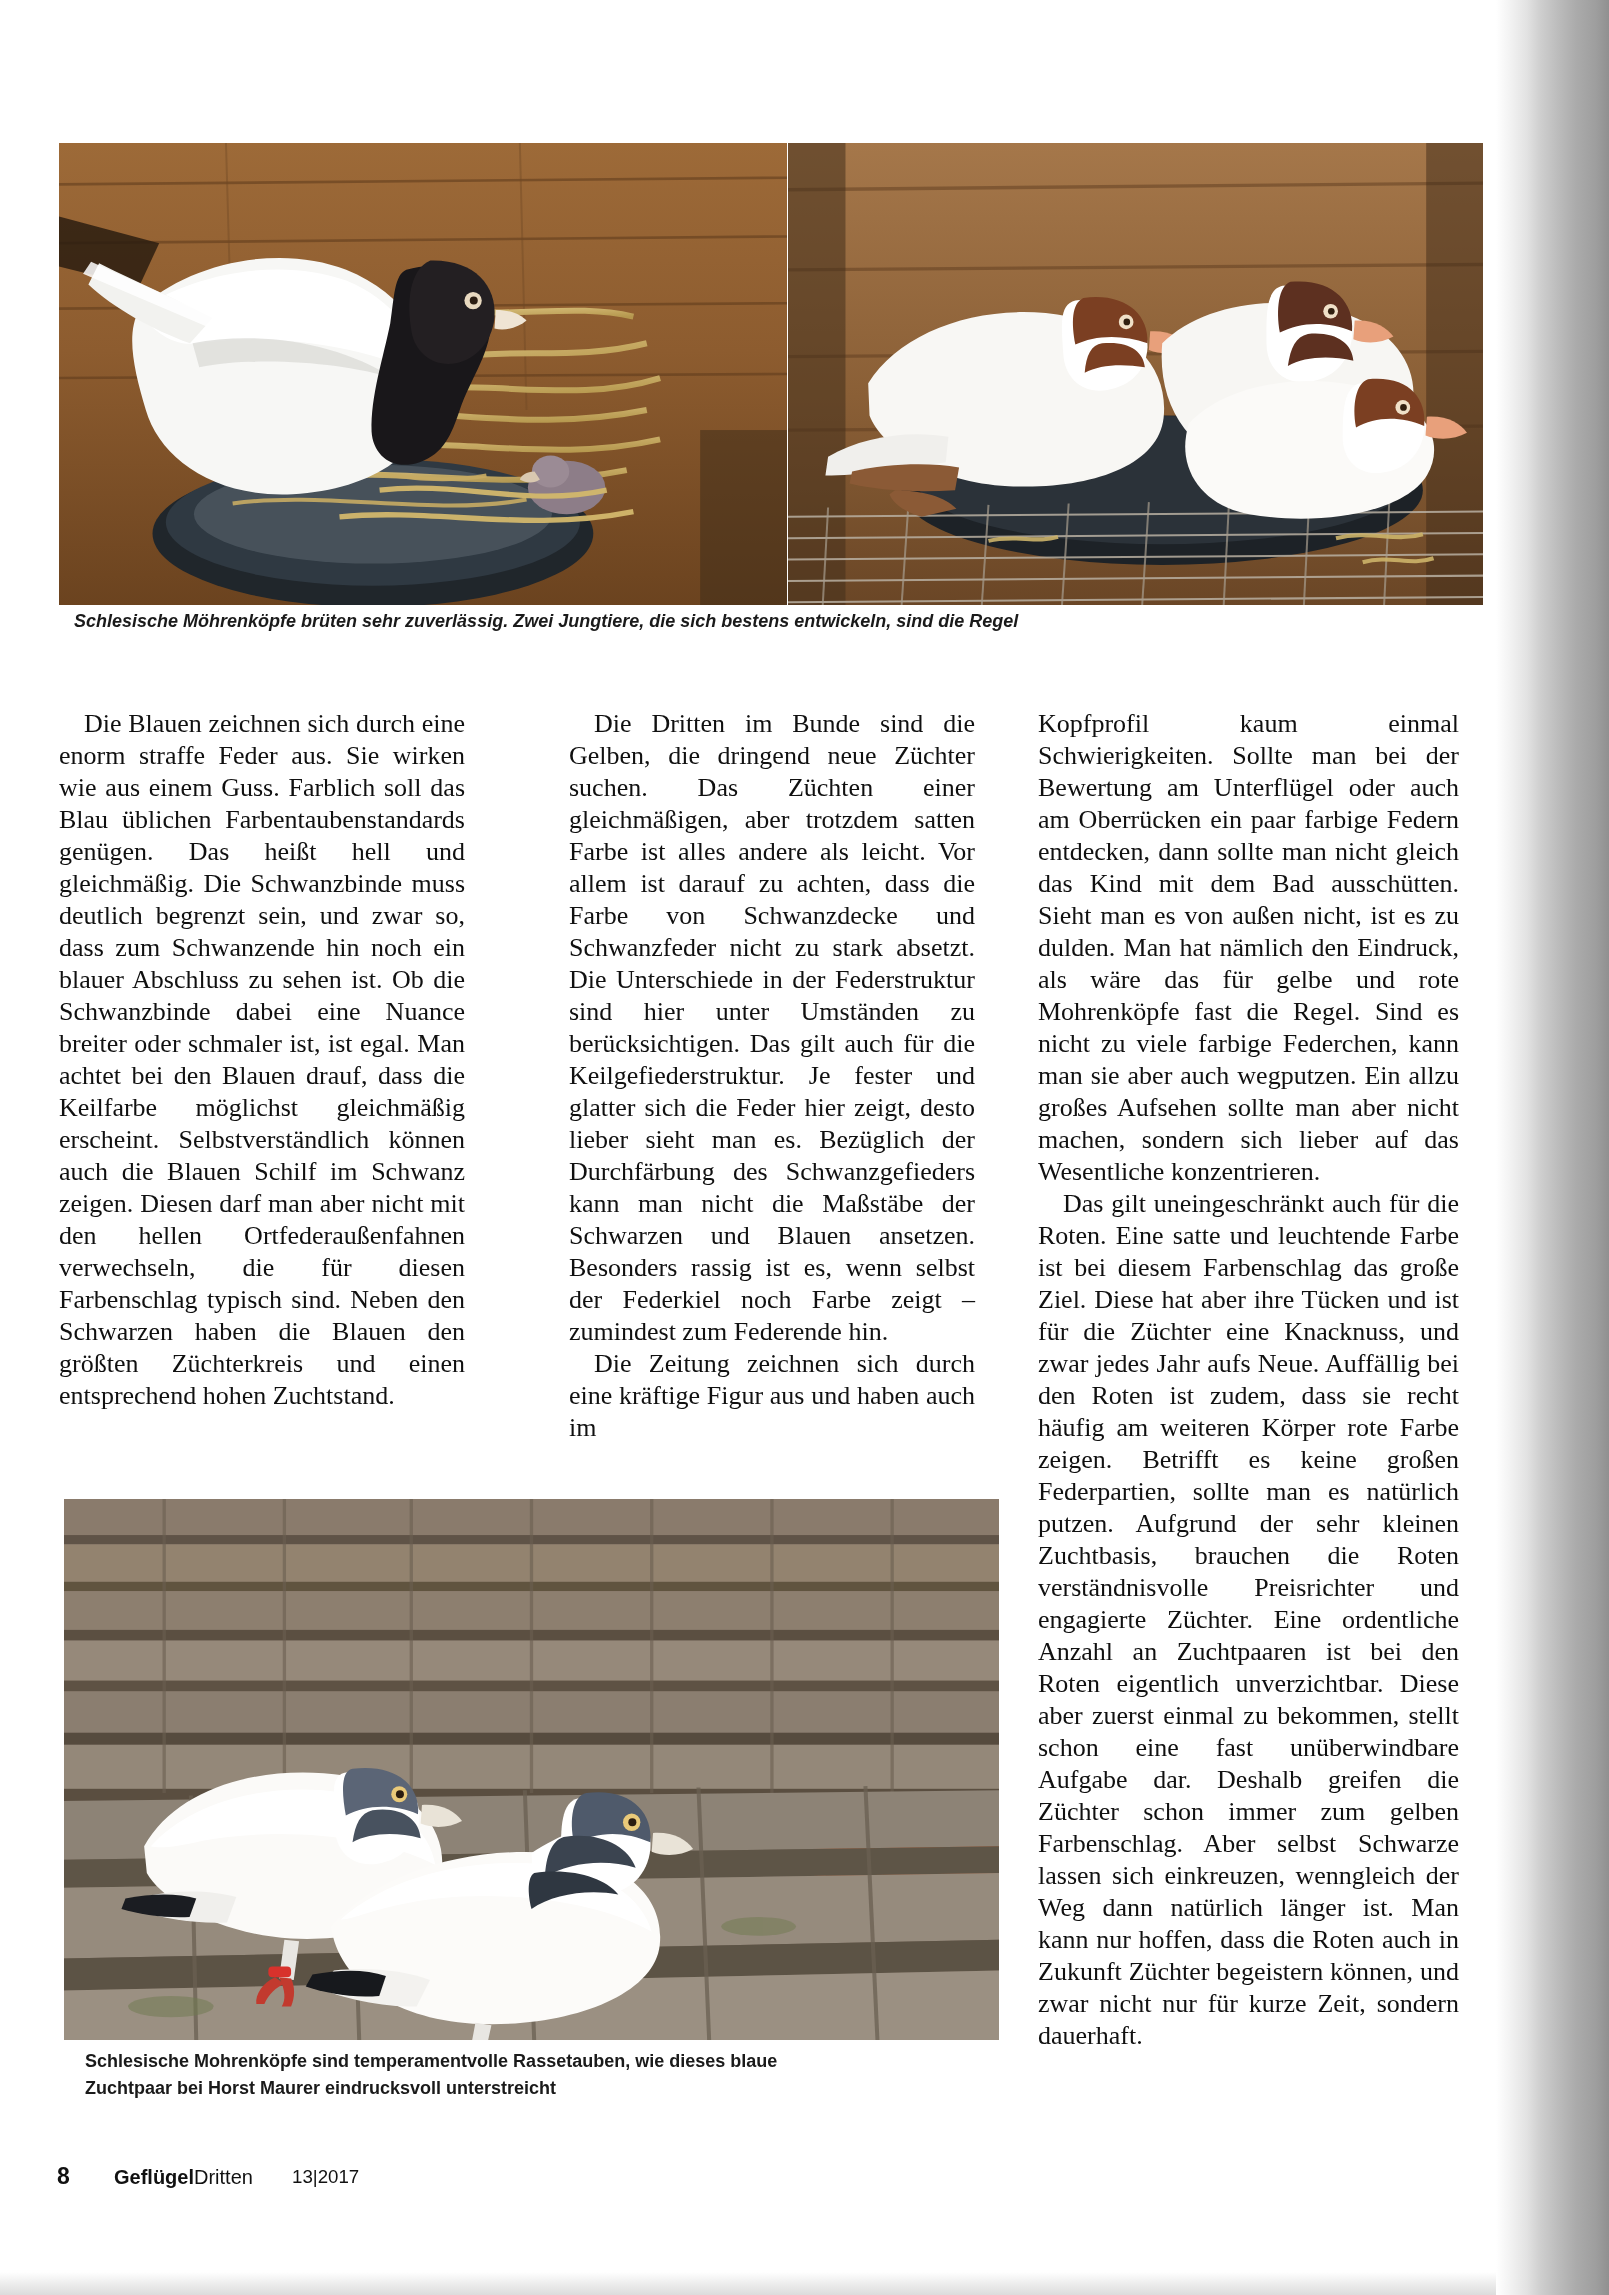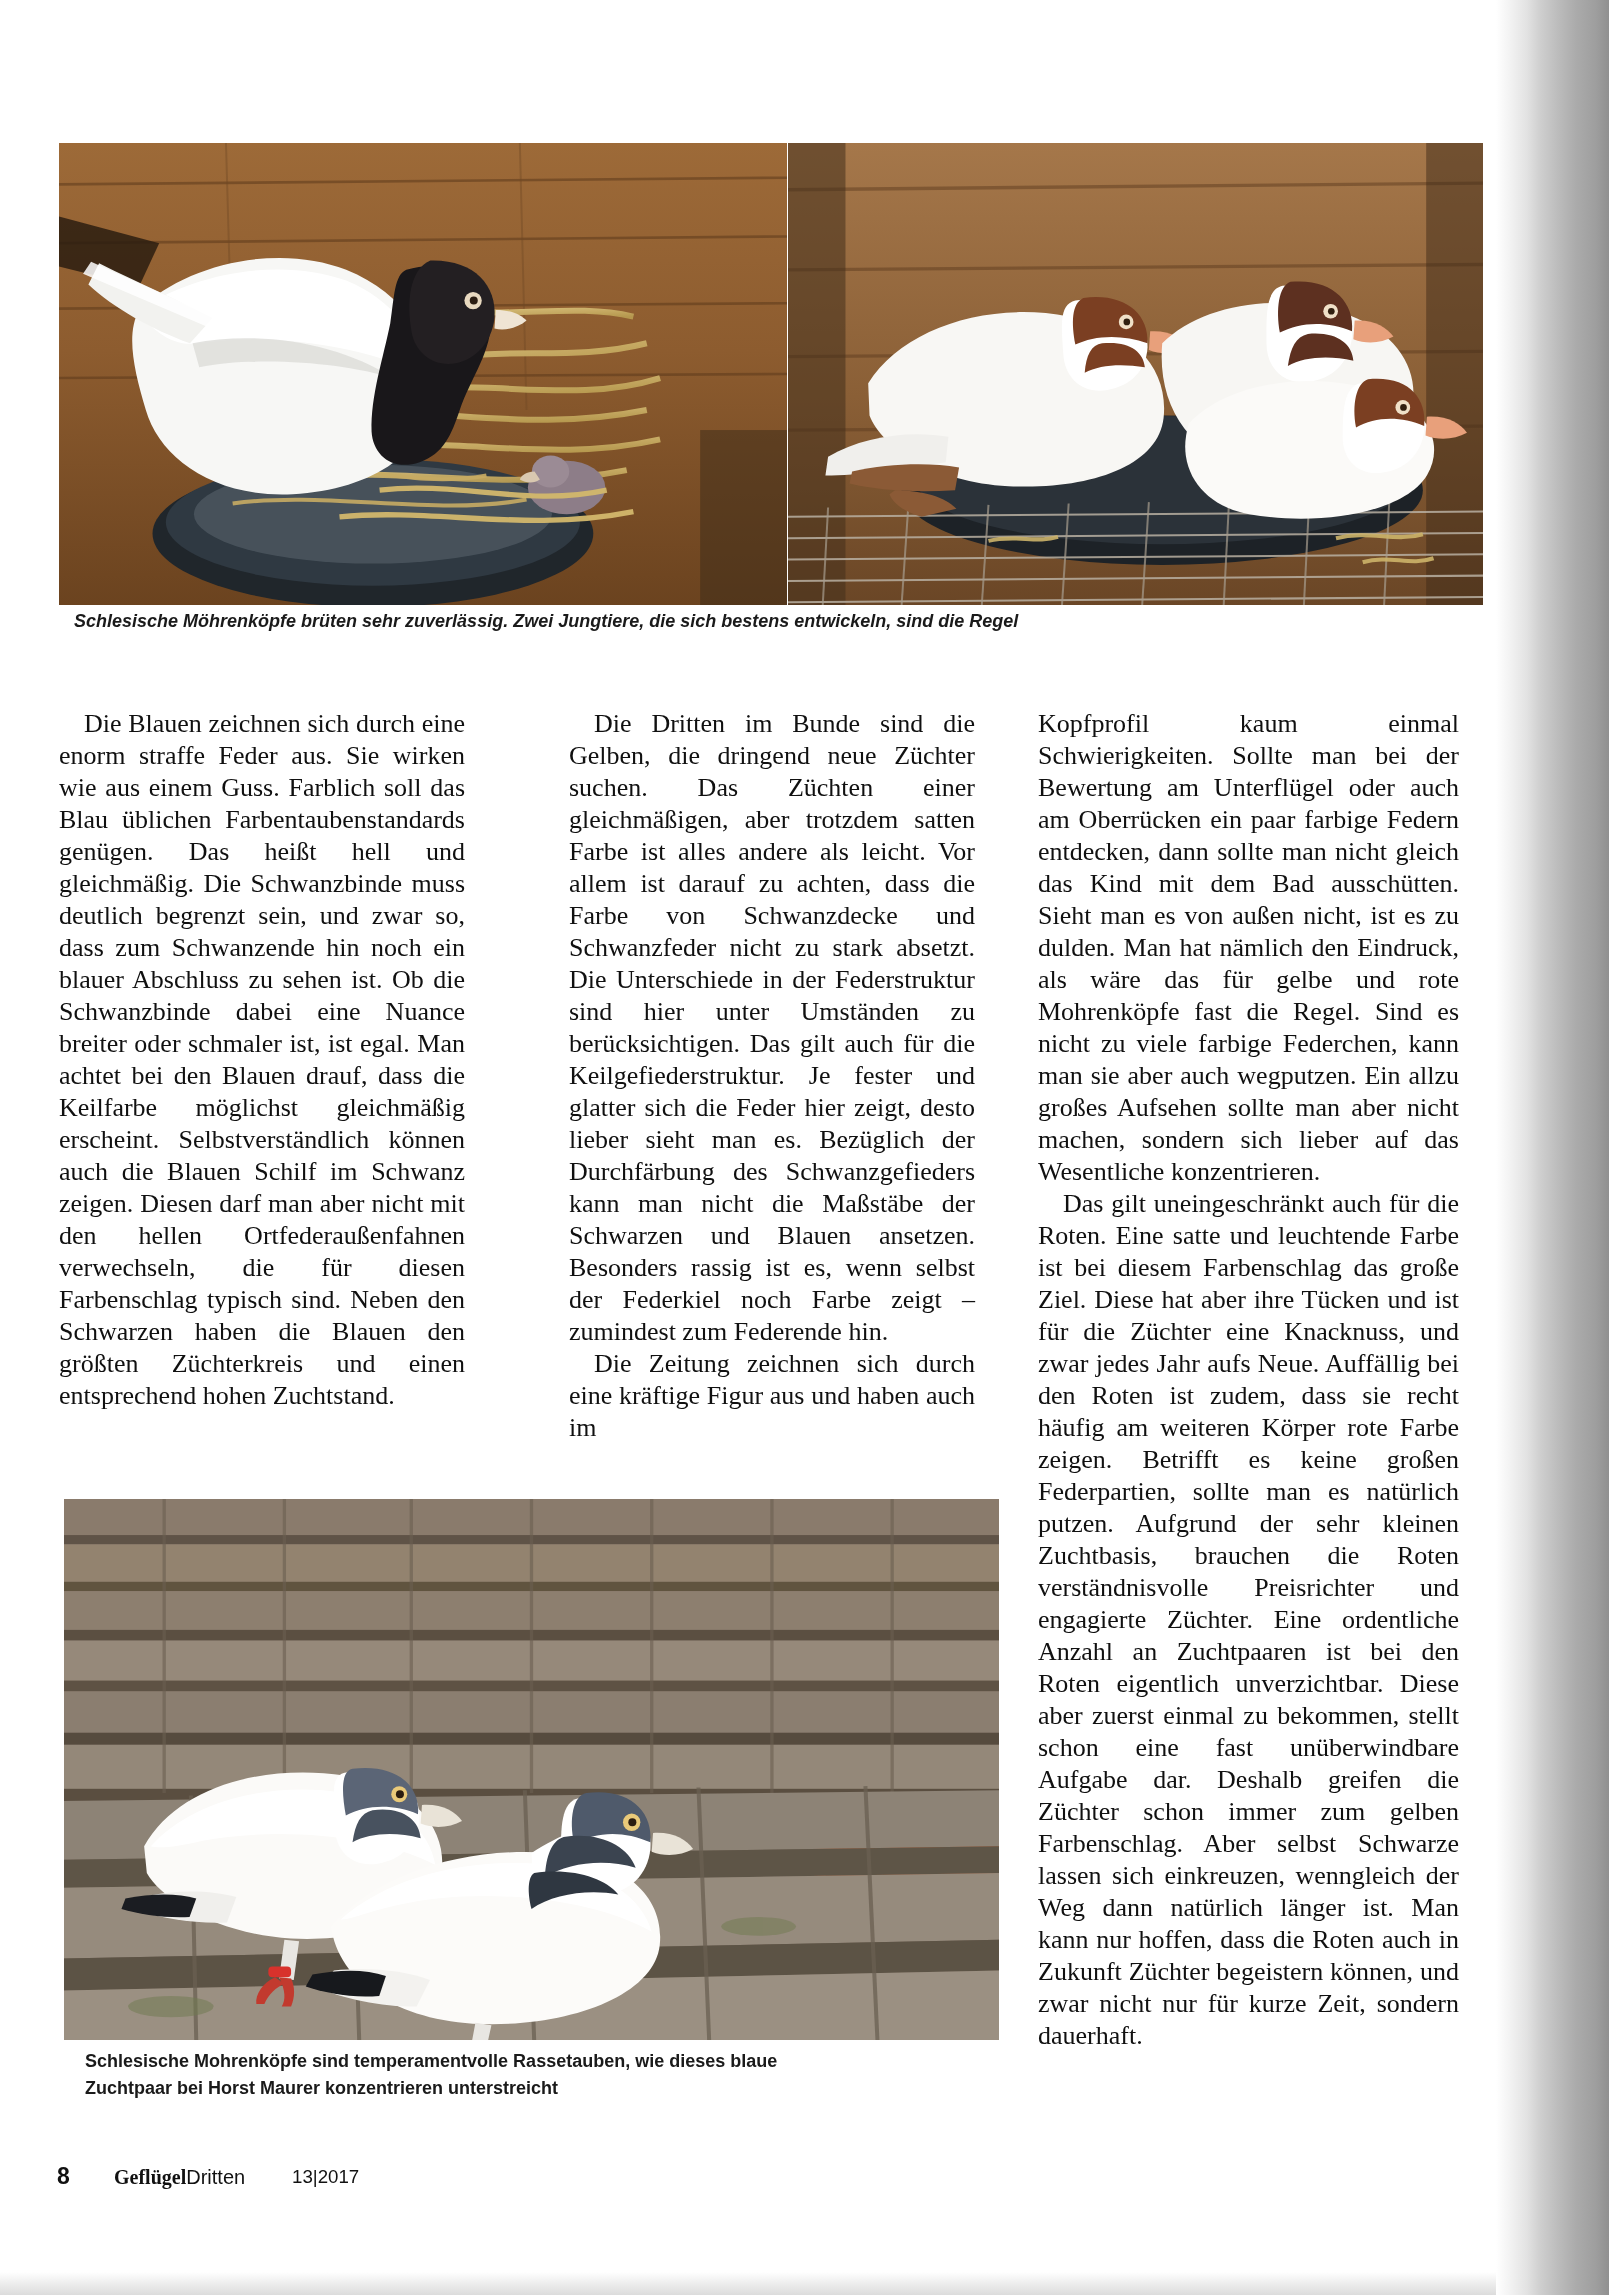--- a/index.html
+++ b/index.html
@@ -115,21 +115,21 @@
     font-weight: bold;
     color: #111;
   }
   .footer-brand {
     position: absolute;
     left: 57px;
     top: 2.7px;
     font-size: 20px;
     color: #111;
   }
-  .footer-brand b { font-weight: bold; font-family: Liberation Serif, serif; }
+  .footer-brand b { font-weight: bold; }
   .footer-issue {
     position: absolute;
     left: 235px;
     top: 3.3px;
     font-size: 18.7px;
     color: #111;
   }
 </style>
 </head>
 <body>
@@ -407,21 +407,21 @@
         <path d="M704 560 C 760 552, 808 566, 830 592 C 782 584, 732 592, 700 614 C 694 590, 694 566, 704 560 Z" fill="#2f3741"></path>
         <circle cx="850" cy="484" r="13" fill="#e9c979"></circle>
           <circle cx="851" cy="484" r="6" fill="#2a1c10"></circle>
         <path d="M882 500 C 912 498, 932 510, 942 524 C 924 534, 900 536, 880 528 Z" fill="#e9e3d7"></path>
       </g>
     </svg>
   </div>
 
   <div class="caption" style="left:61px; top:2048px; width:948px;margin-left:24px;">
     <div>Schlesische Mohrenköpfe sind temperamentvolle Rassetauben, wie dieses blaue</div>
-    <div>Zuchtpaar bei Horst Maurer konzentrieren unterstreicht</div>
+    <div>Zuchtpaar bei Horst Maurer eindrucksvoll unterstreicht</div>
   </div>
 
   <div class="footer">
     <div class="folio">8</div>
     <div class="footer-brand">
       <b>Geflügel</b><span>Dritten</span>
     </div>
     <div class="footer-issue">13|2017</div>
   </div>
 

